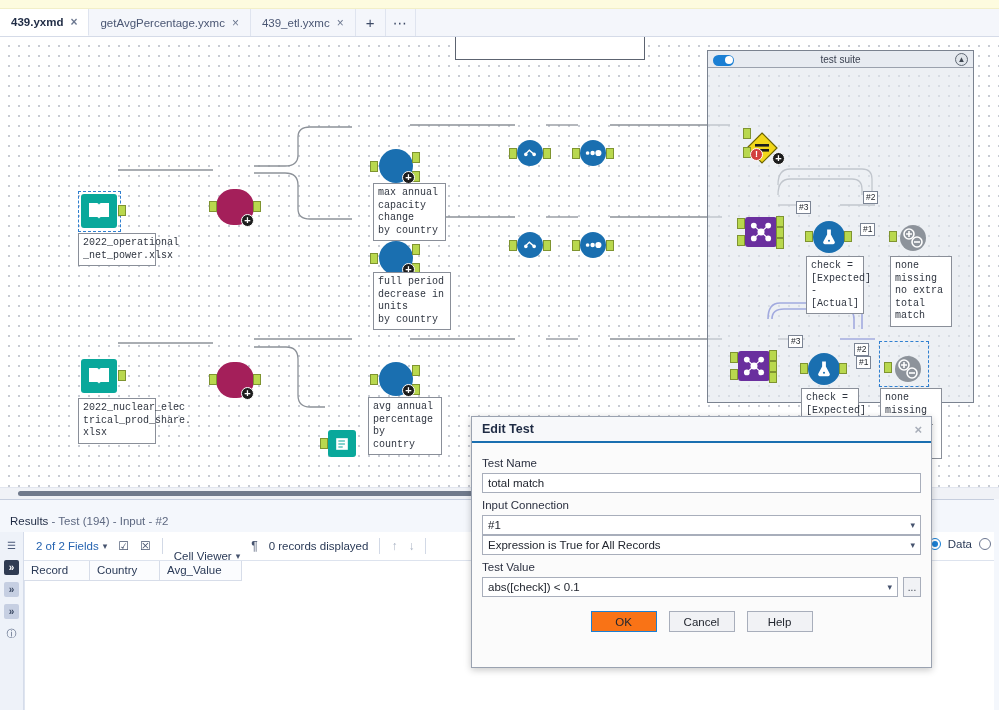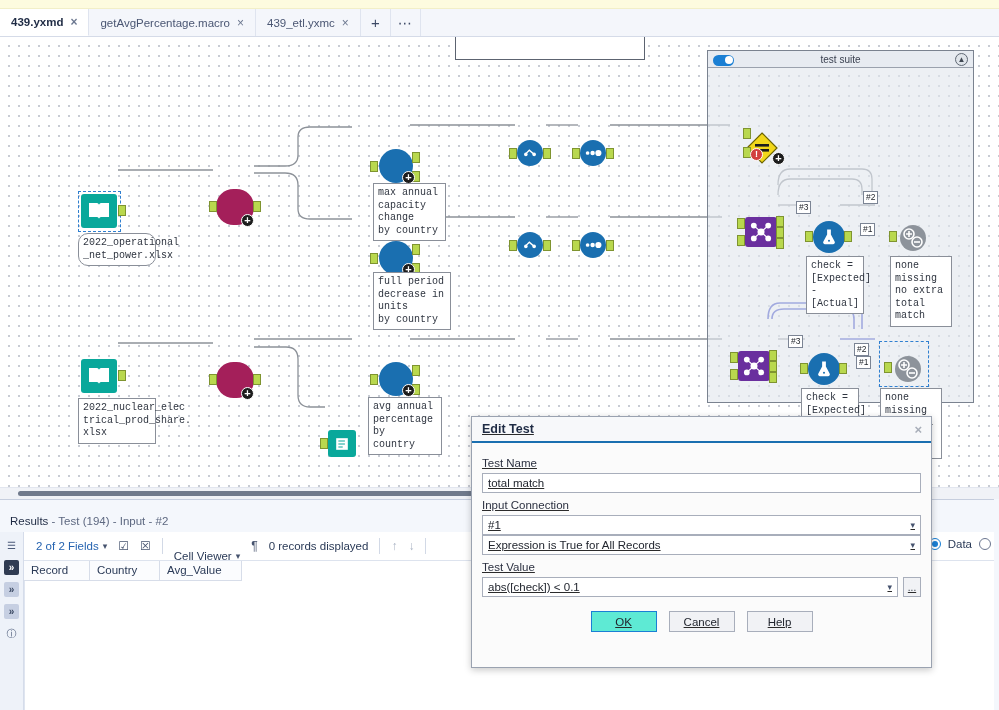--- a/index.html
+++ b/index.html
@@ -175,21 +175,21 @@
     padding: 3px 7px; background:#fbfcfe;
   }
   .grid-body {
     position: absolute; left: 24px; top: 81px; right: 0; bottom: 0; background: #ffffff;
   }
   .results-divider { position:absolute; left:24px; top:81px; width:1px; bottom:0; background:#dfe5f0; }
 
   
   .modal {
     position: absolute; left: 471px; top: 416px; width: 461px; height: 252px;
-    background: #fbfbfb; border: 1px solid #9aa2b0; box-shadow: 0 2px 7px rgba(0,0,0,0.22); text-decoration: underline;
+    background: #fbfbfb; border: 1px solid #9aa2b0; box-shadow: 0 2px 7px rgba(0,0,0,0.22);
   }
   .modal-head {
     position: relative; height: 26px; background: #f7f8fa; border-bottom: 2px solid #1a6fb0;
     display: flex; align-items: center; padding: 0 10px;
     font-size: 12.5px; color: #1f2b44; font-weight: bold;
   }
   .modal-close {
     position: absolute; right: 9px; top: 5px; font-size: 13px; color: #a7adb8;
   }
   .modal-body { padding: 8px 10px 0 10px; }
@@ -210,37 +210,37 @@
     width: 18px; height: 20px; border: 1px solid #a8aebb; background: #f1f2f5;
     font-size: 10px; color: #3c434f; display:flex; align-items:center; justify-content:center;
   }
   .modal-btns {
     display: flex; justify-content: center; gap: 12px; margin-top: 14px;
   }
   .mbtn {
     width: 66px; height: 21px; border: 1px solid #a8aebb; background: #f1f2f5;
     font-size: 11.5px; color: #22262f; display:flex; align-items:center; justify-content:center;
   }
-  .mbtn.primary { border: 1.6px solid #1a7fd4; background: #5eead4; }
+  .mbtn.primary { border: 1.6px solid #1a7fd4; background: #f97316; }
   .right-strip { position:absolute; right:0; top:499px; width:5px; height:211px; background:#f4f7fc; }
 </style>
 </head>
 <body>
 
 <div id="app">
 
   <div class="top-strip"></div>
 
   <div class="tabbar">
     <div class="tab active">
       <span>439.yxmd</span>
       <span class="x">×</span>
     </div>
     <div class="tab">
-      <span>getAvgPercentage.macro</span>
+      <span>getAvgPercentage.yxmc</span>
       <span class="x">×</span>
     </div>
     <div class="tab">
       <span>439_etl.yxmc</span>
       <span class="x">×</span>
     </div>
     <div class="tab-add">+</div>
     <div class="tab-more">⋯</div>
   </div>
 
@@ -287,21 +287,21 @@
     <div class="sel-dash" style="left:78px; top:154px; width:43px; height:41px;"></div>
     <div class="node" style="left:81px; top:157px;">
       <div class="t-book">
         <svg viewBox="0 0 24 22">
             <path d="M2 3h8c1 0 2 1 2 2v14c0-1-1-2-2-2H2z" fill="#fff"></path>
             <path d="M22 3h-8c-1 0-2 1-2 2v14c0-1 1-2 2-2h8z" fill="#fff"></path>
           </svg>
       </div>
       <div class="plug" style="left:37px; top:11px;"></div>
     </div>
-    <div class="ann" style="left:78px; top:196px; width:78px;border-radius:10px;">2022_operational
+    <div class="ann" style="left:78px; top:196px; width:78px;">2022_operational
 _net_power.xlsx</div>
 
     <div class="node" style="left:216px; top:152px;">
       <div class="plug" style="left:-7px; top:12px;"></div>
       <div class="t-filter" style="border-radius:46% 46% 46% 46%/48% 48% 48% 48%;"></div>
       <div class="plug" style="left:37px; top:12px;"></div>
       <div class="plus-badge" style="left:25px; top:25px;">+</div>
     </div>
 
     <div class="node" style="left:379px; top:112px;">

